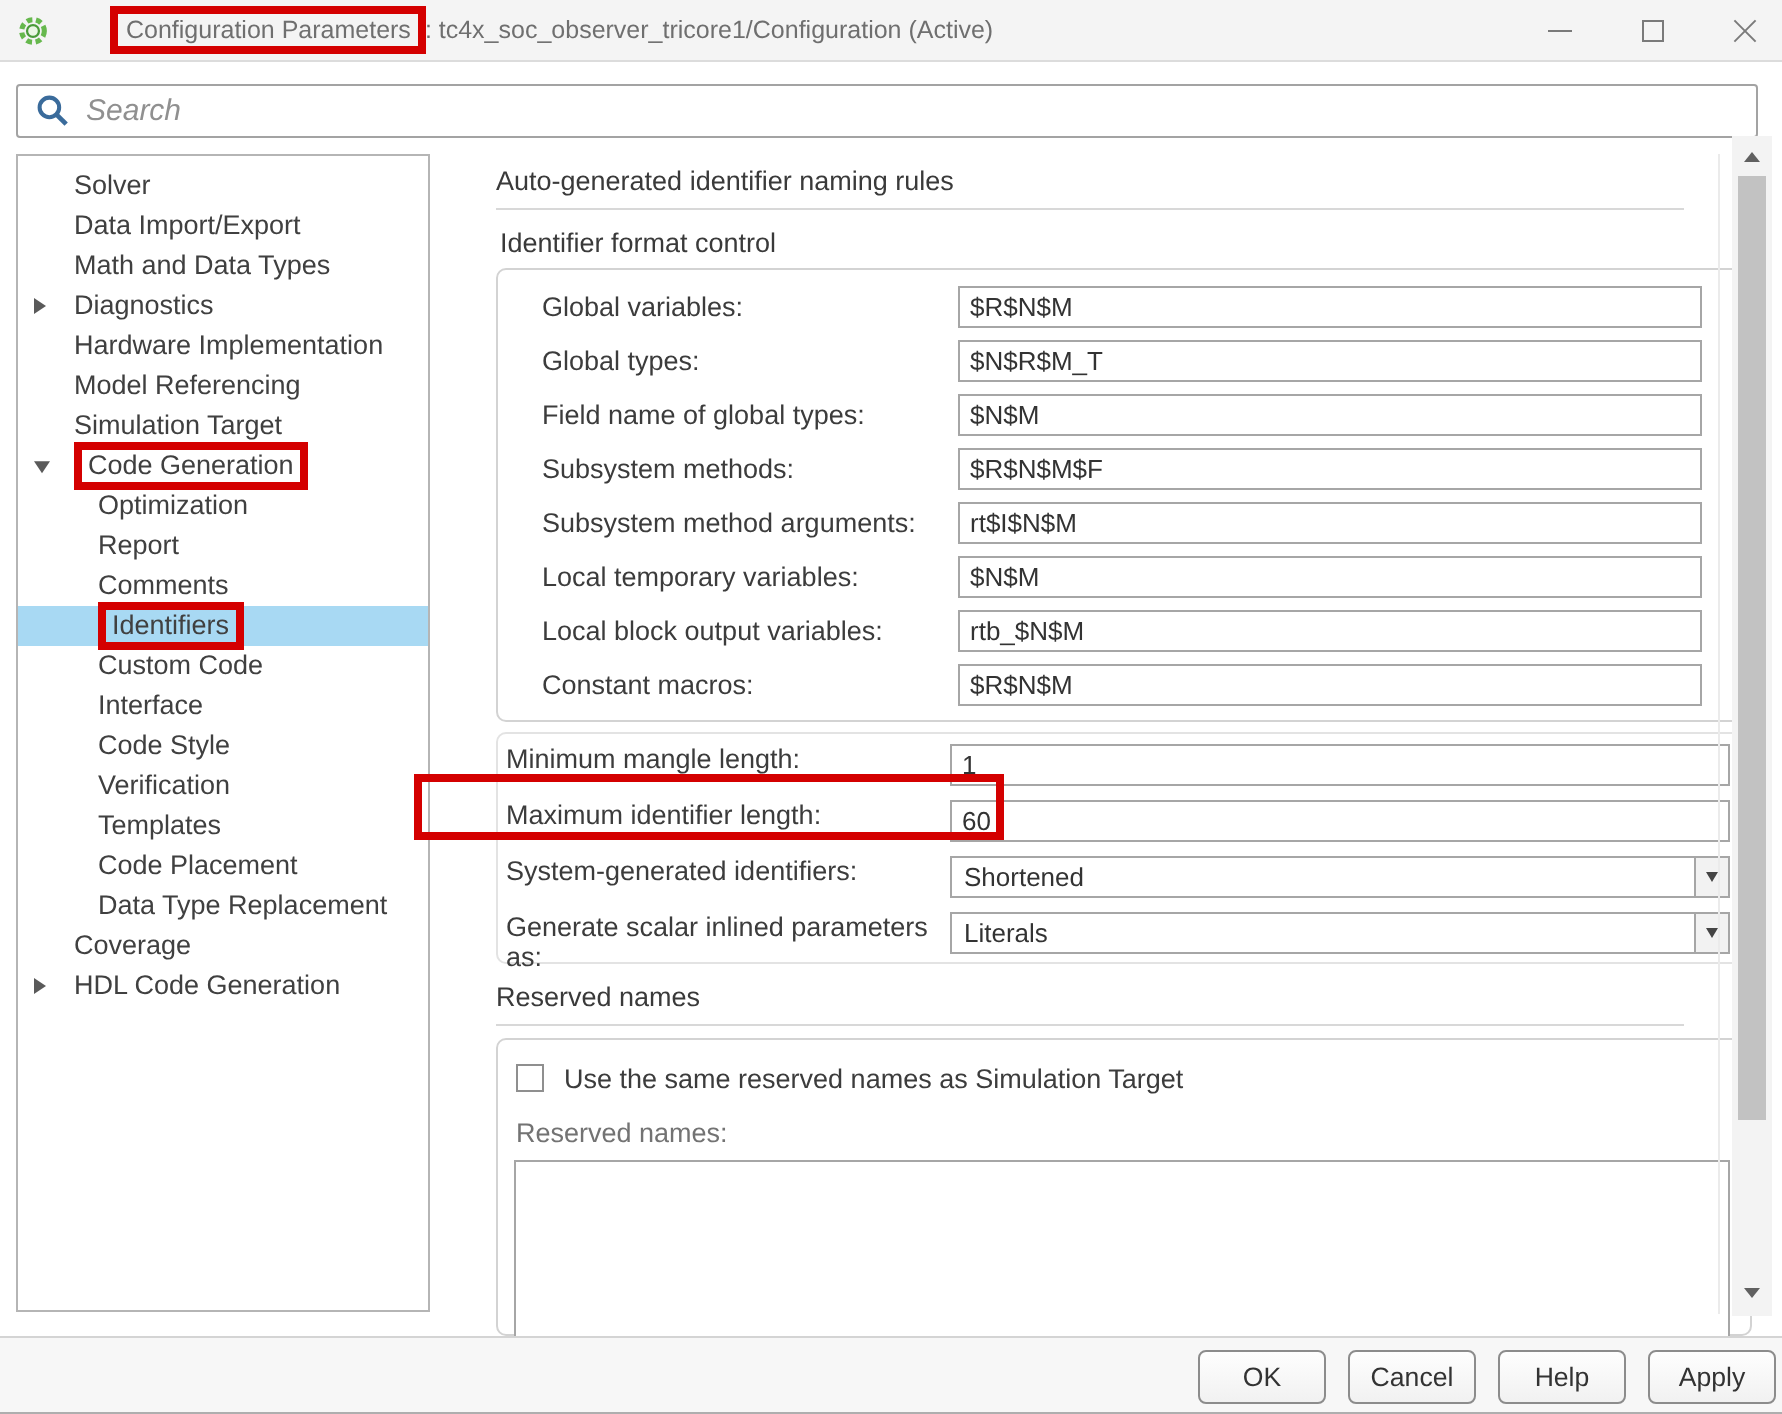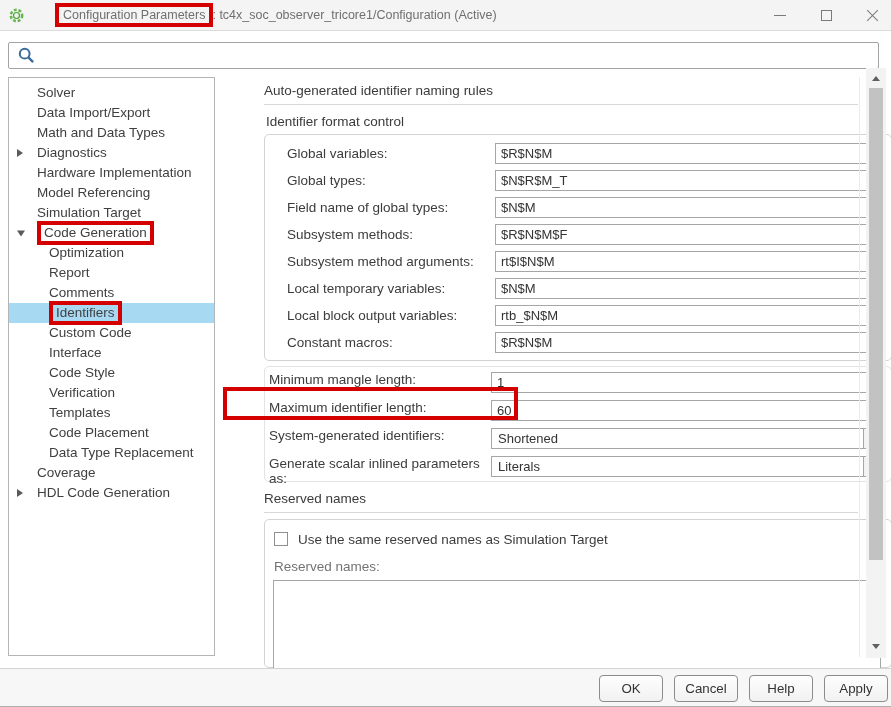--- a/index.html
+++ b/index.html
@@ -54,21 +54,21 @@
   .exp { position:absolute; left:8px; top:50%; width:0; height:0; }
   .tri-right { transform:translateY(-50%);
     border-left:6px solid #5a5a5a; border-top:4px solid transparent; border-bottom:4px solid transparent; }
   .tri-down { transform:translateY(-40%);
     border-top:6px solid #5a5a5a; border-left:4px solid transparent; border-right:4px solid transparent; }
   .ann {
     display:inline-block; border:4px solid #d40000; padding:0 3px;
     margin:-4px 0 -4px -7px; position:relative; z-index:2; line-height:17px;
   }
   
-  .main { position:absolute; left:228px; top:77px; width:630px; height:582px; padding-top:6px;padding-left:36px; }
+  .main { position:absolute; left:212px; top:77px; width:630px; height:582px; padding-top:6px;padding-left:36px; }
   .section-title {
     font-size:13.5px; color:#3a3a3a; padding-bottom:6px;
     border-bottom:1px solid #d8d8d8;
   }
   .group-label { font-size:13.5px; color:#3a3a3a; margin:9px 0 5px 2px; }
   .groupbox { border:1px solid #d3d3d3; border-radius:5px; background:#fff; }
   #format-box { width:628px; padding:8px 24px 7px 0; }
   .f-row { display:flex; align-items:center; height:21px; margin:0 0 6px 22px; }
   .f-row:last-child { margin-bottom:0; }
   .f-label { width:208px; flex-shrink:0; font-size:13.5px; color:#3c3c3c; }
@@ -152,20 +152,21 @@
         </span>
       </div>
   </div>
 </div>
 
 <div class="searchbar">
   <svg width="17" height="17" viewBox="0 0 16 16">
     <circle cx="6.3" cy="6.3" r="4.6" fill="none" stroke="#3a6b9b" stroke-width="1.9"></circle>
     <line x1="9.8" y1="9.8" x2="14.2" y2="14.2" stroke="#3a6b9b" stroke-width="2.2"></line>
   </svg>
+  <input type="text" placeholder="Search" style="">
 </div>
 
 <div class="sidebar">
   <div class="side-row lvl0">
       <span class="lbl">Solver</span>
     </div>
   <div class="side-row lvl0">
       <span class="lbl">Data Import/Export</span>
     </div>
   <div class="side-row lvl0">

